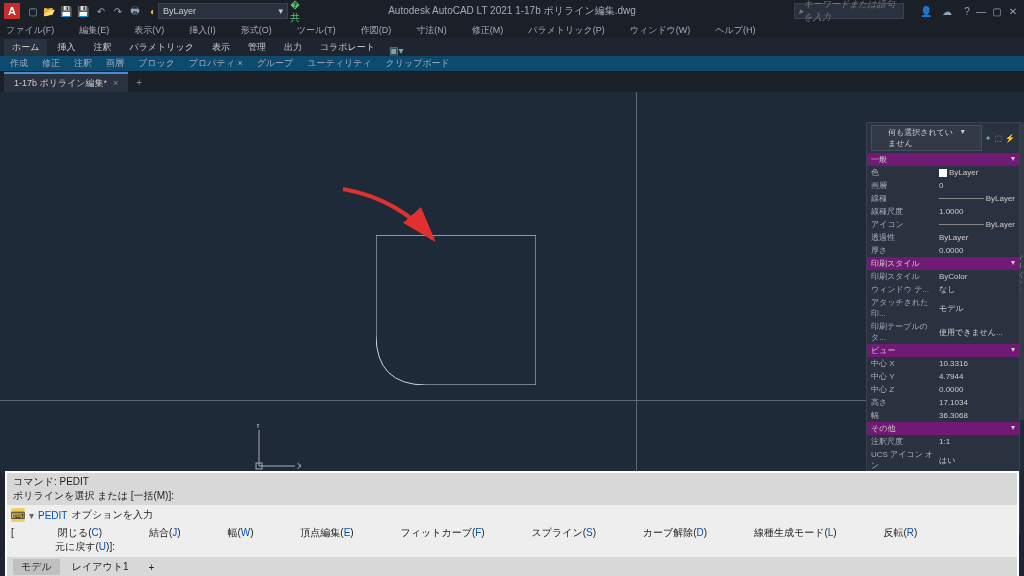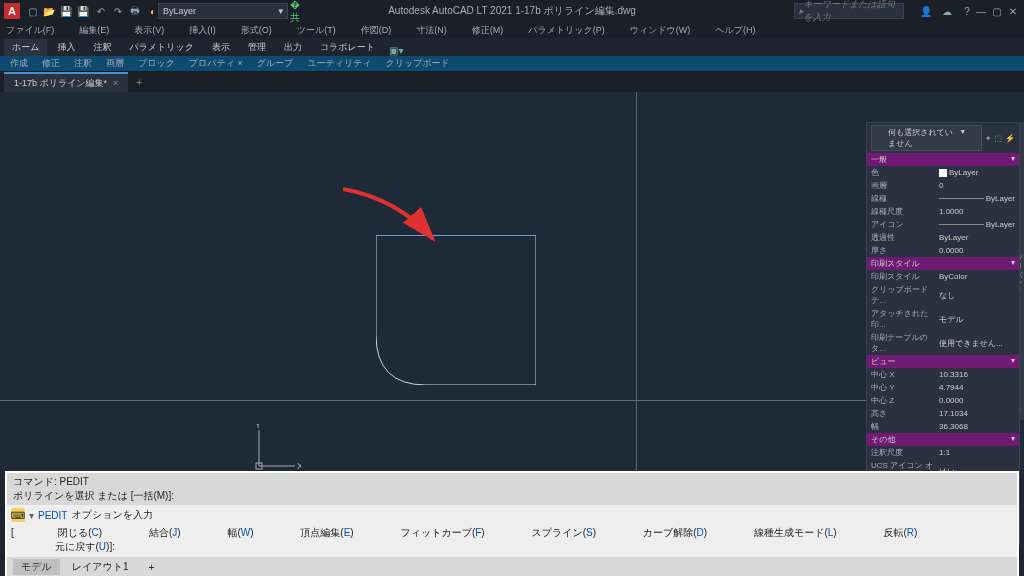--- a/index.html
+++ b/index.html
@@ -243,21 +243,21 @@
           <span>印刷スタイル</span>
           <span>▾</span>
         </div>
         <div class="prop-row">
           <div class="k">印刷スタイル</div>
           <div class="v">
             <span>ByColor</span>
           </div>
         </div>
         <div class="prop-row">
-          <div class="k">クリップボード テ...</div>
+          <div class="k">ウィンドウ テ...</div>
           <div class="v">
             <span>なし</span>
           </div>
         </div>
         <div class="prop-row">
           <div class="k">アタッチされた印...</div>
           <div class="v">
             <span>モデル</span>
           </div>
         </div>

